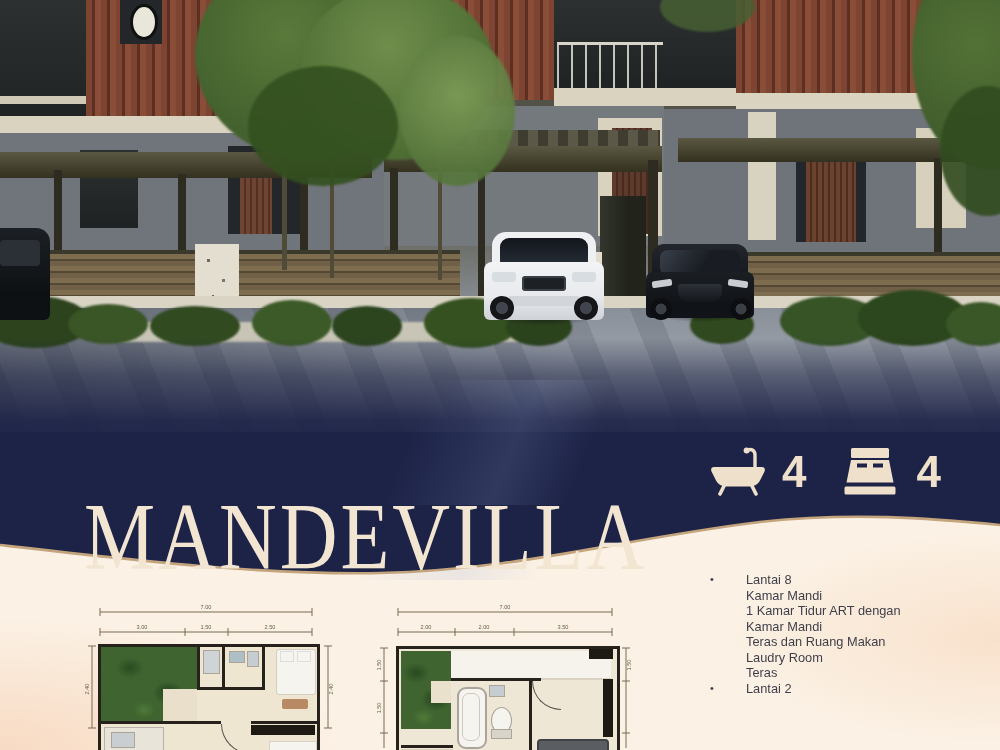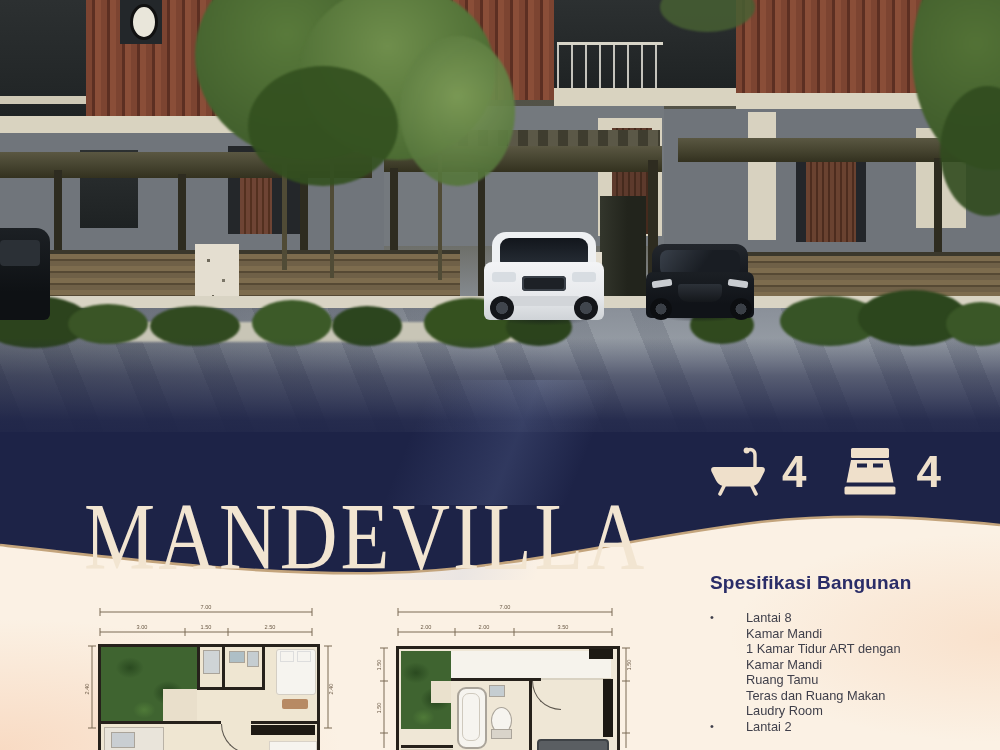--- a/index.html
+++ b/index.html
@@ -283,48 +283,47 @@
       <i class="ab wall" style="left:130px;top:29px;width:3px;height:72px"></i>
       <i class="ab arc" style="left:133px;top:32px;width:28px;height:28px"></i>
       <i class="ab" style="left:204px;top:30px;width:10px;height:58px;background:#1d1913"></i>
       <i class="ab" style="left:138px;top:90px;width:68px;height:54px;background:#5a5e62;border:2px solid #3e4246;border-radius:4px"></i>
       <i class="ab wall" style="left:2px;top:96px;width:52px;height:3px"></i>
       <i class="ab" style="left:2px;top:100px;width:52px;height:44px;background:repeating-linear-gradient(180deg,#d8d0bd 0 5px,#b3aa95 5px 6px)"></i>
     </div>
   </div>
 
   <div class="specs">
-    <h2>Spesifikasi Bangunan</h2>
     <div class="spec-row has-b">
         <span class="b">•</span>
         <span>Lantai 8</span>
       </div>
     <div class="spec-row">
         <span class="b">•</span>
         <span>Kamar Mandi</span>
       </div>
     <div class="spec-row">
         <span class="b">•</span>
         <span>1 Kamar Tidur ART dengan</span>
       </div>
     <div class="spec-row">
         <span class="b">•</span>
         <span>Kamar Mandi</span>
       </div>
     <div class="spec-row">
         <span class="b">•</span>
-        <span>Ruang Tamu</span>
-      </div>
-    <div class="spec-row">
-        <span class="b">•</span>
         <span>Teras dan Ruang Makan</span>
       </div>
     <div class="spec-row">
         <span class="b">•</span>
         <span>Laudry Room</span>
       </div>
+    <div class="spec-row">
+        <span class="b">•</span>
+        <span>Teras</span>
+      </div>
     <div class="spec-row has-b">
         <span class="b">•</span>
         <span>Lantai 2</span>
       </div>
   </div>
 
 </div>
 
 </body></html>

